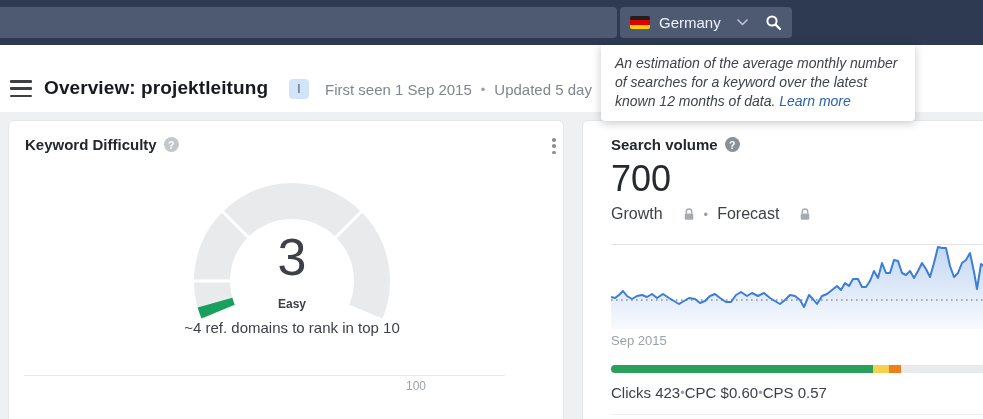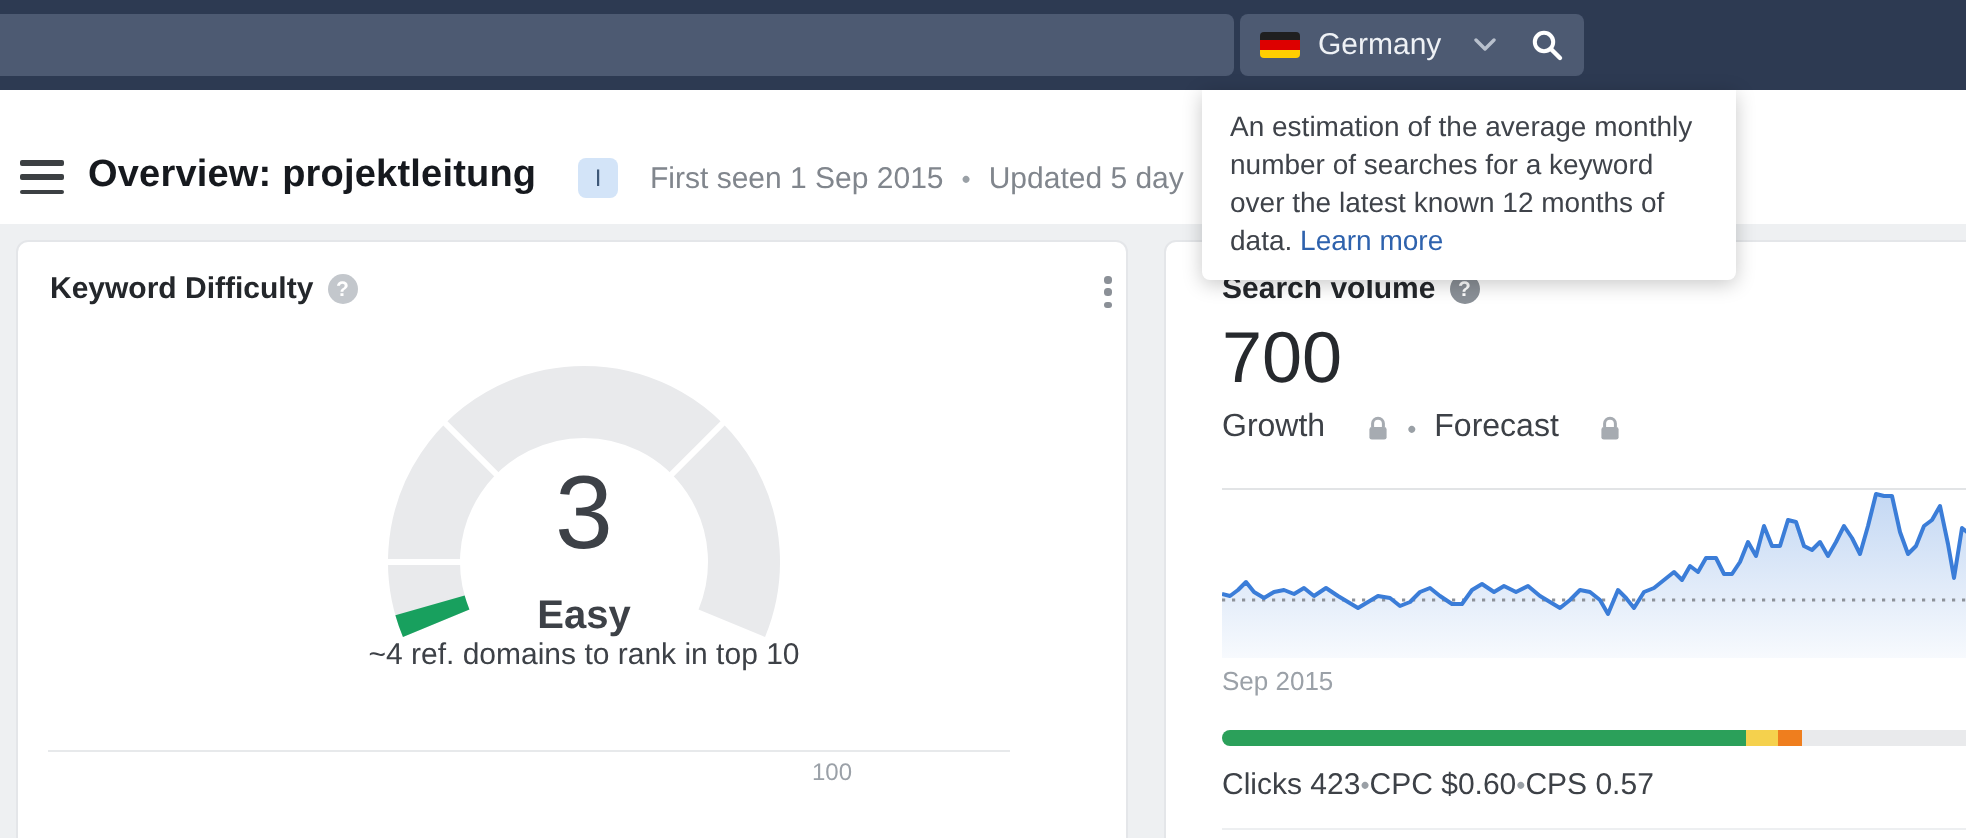--- a/index.html
+++ b/index.html
@@ -12,23 +12,23 @@
   .topbar { position:absolute; left:0; top:0; width:983px; height:45px; background:#2d3a52; z-index:10; }
   .kw-input { position:absolute; left:0; top:7px; width:617px; height:31px; background:#4d5a72; border-radius:0 4px 4px 0; cursor:text; }
   .country-btn { position:absolute; left:620px; top:7px; width:138px; height:31px; background:#4d5a72; border-radius:4px 0 0 4px;
     display:flex; align-items:center; gap:9px; padding:0 10px; cursor:pointer; }
   .flag { width:20px; height:13px; border-radius:2px; overflow:hidden; display:flex; flex-direction:column; flex:none; }
   .flag div { flex:1; }
   .country-label { color:#eef1f5; font-size:15px; }
   .search-btn { position:absolute; left:754px; top:7px; width:38px; height:31px; background:#4d5a72; border-radius:0 4px 4px 0;
     display:flex; align-items:center; justify-content:center; cursor:pointer; }
   
-  .tooltip { position:absolute; left:601px; top:45px; width:267px; background:#fff; border-radius:0 0 4px 4px;
+  .tooltip { position:absolute; left:601px; top:45px; width:314px; background:#fff; border-radius:0 0 4px 4px;
     box-shadow:0 2px 10px rgba(0,0,0,.22); padding:9px 14px 10px; z-index:50;
-    font-size:14px; line-height:19px; color:#3f434a; }
+    font-size:14px; line-height:19px; color:#3f434a;font-style:italic; }
   .tooltip a { color:#2e62ad; text-decoration:none; cursor:pointer; }
   
   .header { position:absolute; left:0; top:45px; width:983px; height:67px; background:#fff; }
   .hamburger { position:absolute; left:10px; top:80px; width:22px; height:17px; cursor:pointer;
     display:flex; flex-direction:column; justify-content:space-between; }
   .hamburger i { display:block; height:2.5px; background:#3c4043; border-radius:1px; }
   .page-title { position:absolute; left:44px; top:77px; font-size:19px; font-weight:700; color:#16191e; letter-spacing:.1px; }
   .info-badge { position:absolute; left:289px; top:79px; width:20px; height:20px; background:#d3e4f8; border-radius:4px;
     color:#3e5878; font-size:12px; display:flex; align-items:center; justify-content:center; cursor:pointer; }
   .page-meta { position:absolute; left:325px; top:81px; font-size:15px; color:#81868d; display:flex; align-items:center; gap:9px; white-space:nowrap; }
@@ -40,21 +40,21 @@
   .card-title { position:absolute; font-size:15px; font-weight:700; color:#24272b; display:flex; align-items:center; gap:7px; }
   .help { width:15px; height:15px; border-radius:50%; color:#fff; font-size:10.5px; font-weight:700;
     display:inline-flex; align-items:center; justify-content:center; cursor:pointer; }
   .help-light { background:#c3c7cc; }
   .help-dark { background:#8a9097; }
   .kebab { position:absolute; left:537px; top:16px; width:16px; height:18px; cursor:pointer;
     display:flex; flex-direction:column; align-items:center; justify-content:space-between; padding:1px 0; }
   .kebab i { width:3.5px; height:3.5px; border-radius:50%; background:#8b9097; }
   
   .kd-score { position:absolute; left:183px; top:108px; width:200px; text-align:center; font-size:52px; color:#3d4147; line-height:56px; }
-  .kd-label { position:absolute; left:183px; top:176px; width:200px; text-align:center; font-size:20px; font-weight:700; color:#3d4147; }
+  .kd-label { position:absolute; left:183px; top:176px; width:200px; text-align:center; font-size:12px; font-weight:700; color:#3d4147; }
   .kd-sub { position:absolute; left:83px; top:198px; width:400px; text-align:center; font-size:15px; color:#3d4147; }
   .kd-divider { position:absolute; left:15px; top:254px; width:481px; border-top:1px solid #e7e9eb; }
   .kd-max { position:absolute; left:397px; top:258px; width:100px; text-align:left; font-size:12px; color:#9ba1a8; }
   
   .sv-value { position:absolute; left:28px; top:38px; font-size:36px; color:#26292d; line-height:40px; }
   .sv-links { position:absolute; left:28px; top:84px; display:flex; align-items:center; gap:9px; font-size:16px; color:#3d4147; }
   .sv-link { display:flex; align-items:center; gap:20px; cursor:pointer; }
   .sv-chart { position:absolute; left:28px; top:123px; }
   .sv-start { position:absolute; left:28px; top:212px; font-size:13px; color:#9ba1a8; }
   .clickbar { position:absolute; left:28px; top:244px; width:382px; height:8px; border-radius:4px; overflow:hidden; display:flex; }

